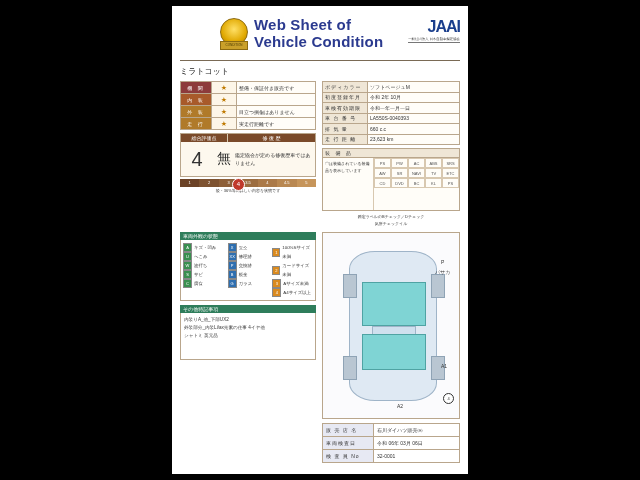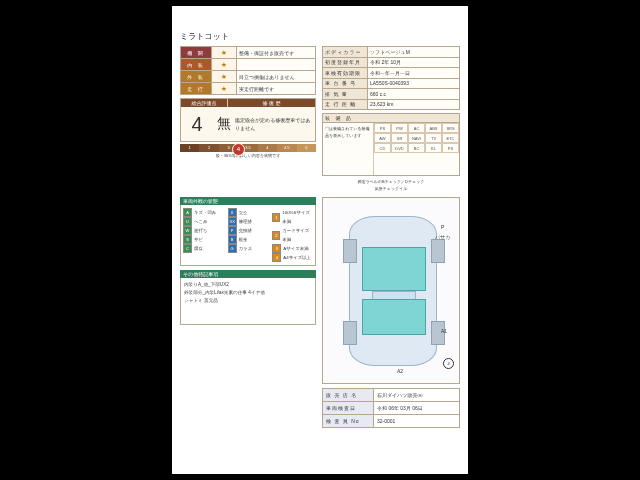--- a/index.html
+++ b/index.html
@@ -31,21 +31,21 @@
   }
   .hdr-title .l2{display:block;}
   .jaai{
     position:absolute;right:0px;top:4px;text-align:right;
   }
   .jaai-logo{font-size:16px;font-weight:bold;color:#1a3e8c;letter-spacing:-1px;}
   .jaai-sub{font-size:3.4px;color:#333;margin-top:1px;}
   .jaai-rule{height:1px;background:#777;margin-top:1px;}
 
   
-  .model{margin-top:17px;font-size:8px;color:#222;}
+  .model{margin-top:5px;font-size:8px;color:#222;}
 
   
   .cols{display:flex;gap:6px;margin-top:4px;}
   .colL{width:136px;}
   .colR{width:138px;}
 
   
   .evt{width:100%;border-collapse:collapse;}
   .evt td{border:1px solid #b9a68c;height:11px;font-size:5px;padding:0 2px;}
   .evt .lbl{width:26px;background:#8d3b3b;color:#fff;text-align:center;letter-spacing:2px;}
@@ -139,20 +139,33 @@
   .vcon{font-size:11px;font-weight:bold;color:#1a3e8c;letter-spacing:.5px;line-height:11px;}
   .vconsub{font-size:3.4px;color:#444;}
   .footright{position:absolute;right:0;bottom:10px;font-size:3.6px;color:#444;}
 </style>
 </head>
 <body>
 
 <div class="page">
  <div class="inner">
 
+  <div class="hdr">
+    <div class="emblem"></div>
+    <div class="emblem-ribbon">CONDITION</div>
+    <div class="hdr-title">
+      <span>Web Sheet of</span>
+      <span class="l2">Vehicle Condition</span>
+    </div>
+    <div class="jaai">
+      <div class="jaai-logo">JAAI</div>
+      <div class="jaai-sub">一般社団法人 日本自動車鑑定協会</div>
+      <div class="jaai-rule"></div>
+    </div>
+  </div>
 
   <div class="model">ミラトコット</div>
 
   <div class="cols">
 
     <div class="colL">
       <table class="evt">
         <tbody>
               <tr>
           <td class="lbl">機 関</td>

